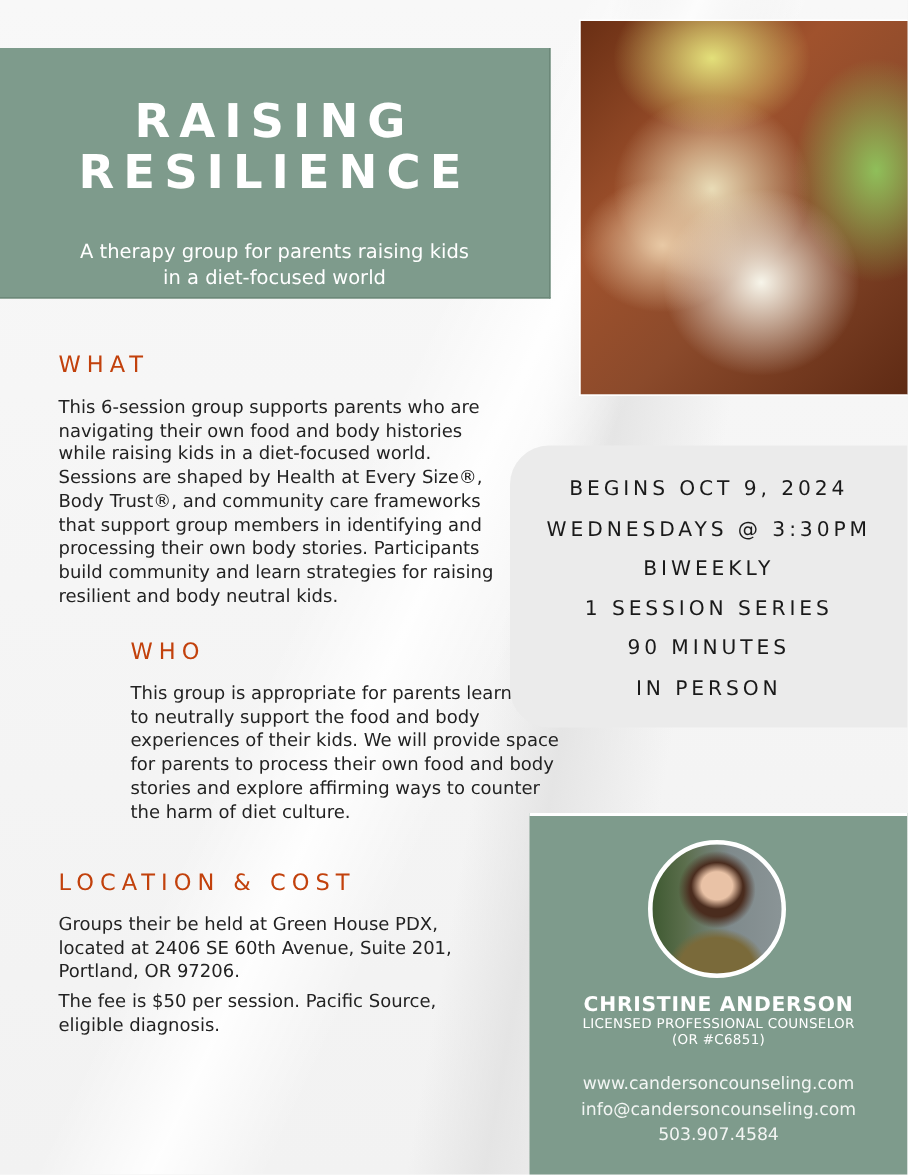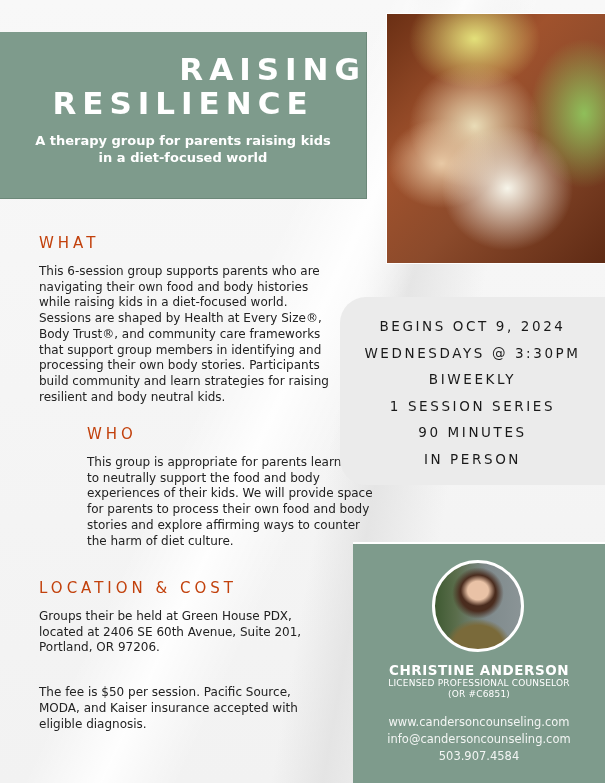--- a/index.html
+++ b/index.html
@@ -17,44 +17,44 @@
   }
   .title-box {
     position: absolute; left: 0; top: 32px; width: 366px; height: 166px;
     background: #7e9b8c; color: #fff; text-align: center;
     border-bottom: 1px solid #6c8879; border-right: 1px solid #6c8879;
   }
   .title-line {
     font-family: "DejaVu Sans", sans-serif; font-weight: bold;
     font-size: 31px; letter-spacing: 6px; line-height: 34px;
   }
-  .title-line.first { margin-top: 20px; text-align: right; }
+  .title-line.first { margin-top: 32px; }
   .subtitle {
-    margin-top: 12px; font-weight: bold; font-size: 13px; line-height: 17px;
+    margin-top: 28px; font-weight: normal; font-size: 13px; line-height: 17px;
   }
   .photo {
     position: absolute; left: 386px; top: 13px; width: 219px; height: 249px;
     background:
       radial-gradient(ellipse 30% 25% at 55% 70%, #f7f5ea 0%, rgba(247,245,234,0) 100%),
       radial-gradient(ellipse 25% 30% at 90% 40%, #8fbf5a 0%, rgba(143,191,90,0) 100%),
       radial-gradient(ellipse 30% 20% at 40% 10%, #e3e07a 0%, rgba(227,224,122,0) 100%),
       radial-gradient(ellipse 25% 18% at 25% 60%, #e8c9a5 0%, rgba(232,201,165,0) 100%),
       radial-gradient(ellipse 30% 25% at 40% 45%, #e9dcb7 0%, rgba(233,220,183,0) 100%),
       linear-gradient(135deg, #6a2f14 0%, #a0522d 35%, #8b4a2b 60%, #5e2a14 100%);
     border: 1px solid #fff;
   }
   .section { position: absolute; left: 39px; width: 290px; }
   .heading {
     color: #c2410c; font-weight: normal; font-size: 15px; letter-spacing: 4px;
     line-height: 18px;
   }
   .para {
     color: #222; font-size: 12px; line-height: 15.7px; margin-top: 12px;
   }
-  .para2 { margin-top: 29px; }
+  .para2 { margin-top: 4px; }
   .info-box {
     position: absolute; left: 340px; top: 297px; width: 265px; height: 188px;
     background: #ebebeb; border-radius: 26px 0 0 26px;
     text-align: center;
   }
   .info-line {
     color: #1a1a1a; font-size: 13.5px; letter-spacing: 2.6px; line-height: 26.5px;
   }
   .info-lines { padding-top: 16px; }
   .contact-box {
@@ -129,21 +129,20 @@
 
 <div class="section" style="top:579px;">
   <div class="heading">LOCATION &amp; COST</div>
   <div class="para">
     <div>Groups their be held at Green House PDX,</div>
     <div>located at 2406 SE 60th Avenue, Suite 201,</div>
     <div>Portland, OR 97206.</div>
   </div>
   <div class="para para2">
     <div>The fee is $50 per session. Pacific Source,</div>
-    <div>MODA, and Kaiser insurance accepted with</div>
     <div>eligible diagnosis.</div>
   </div>
 </div>
 
 <div class="info-box">
   <div class="info-lines">
     <div class="info-line">BEGINS OCT 9, 2024</div>
     <div class="info-line">WEDNESDAYS @ 3:30PM</div>
     <div class="info-line">BIWEEKLY</div>
     <div class="info-line">1 SESSION SERIES</div>

